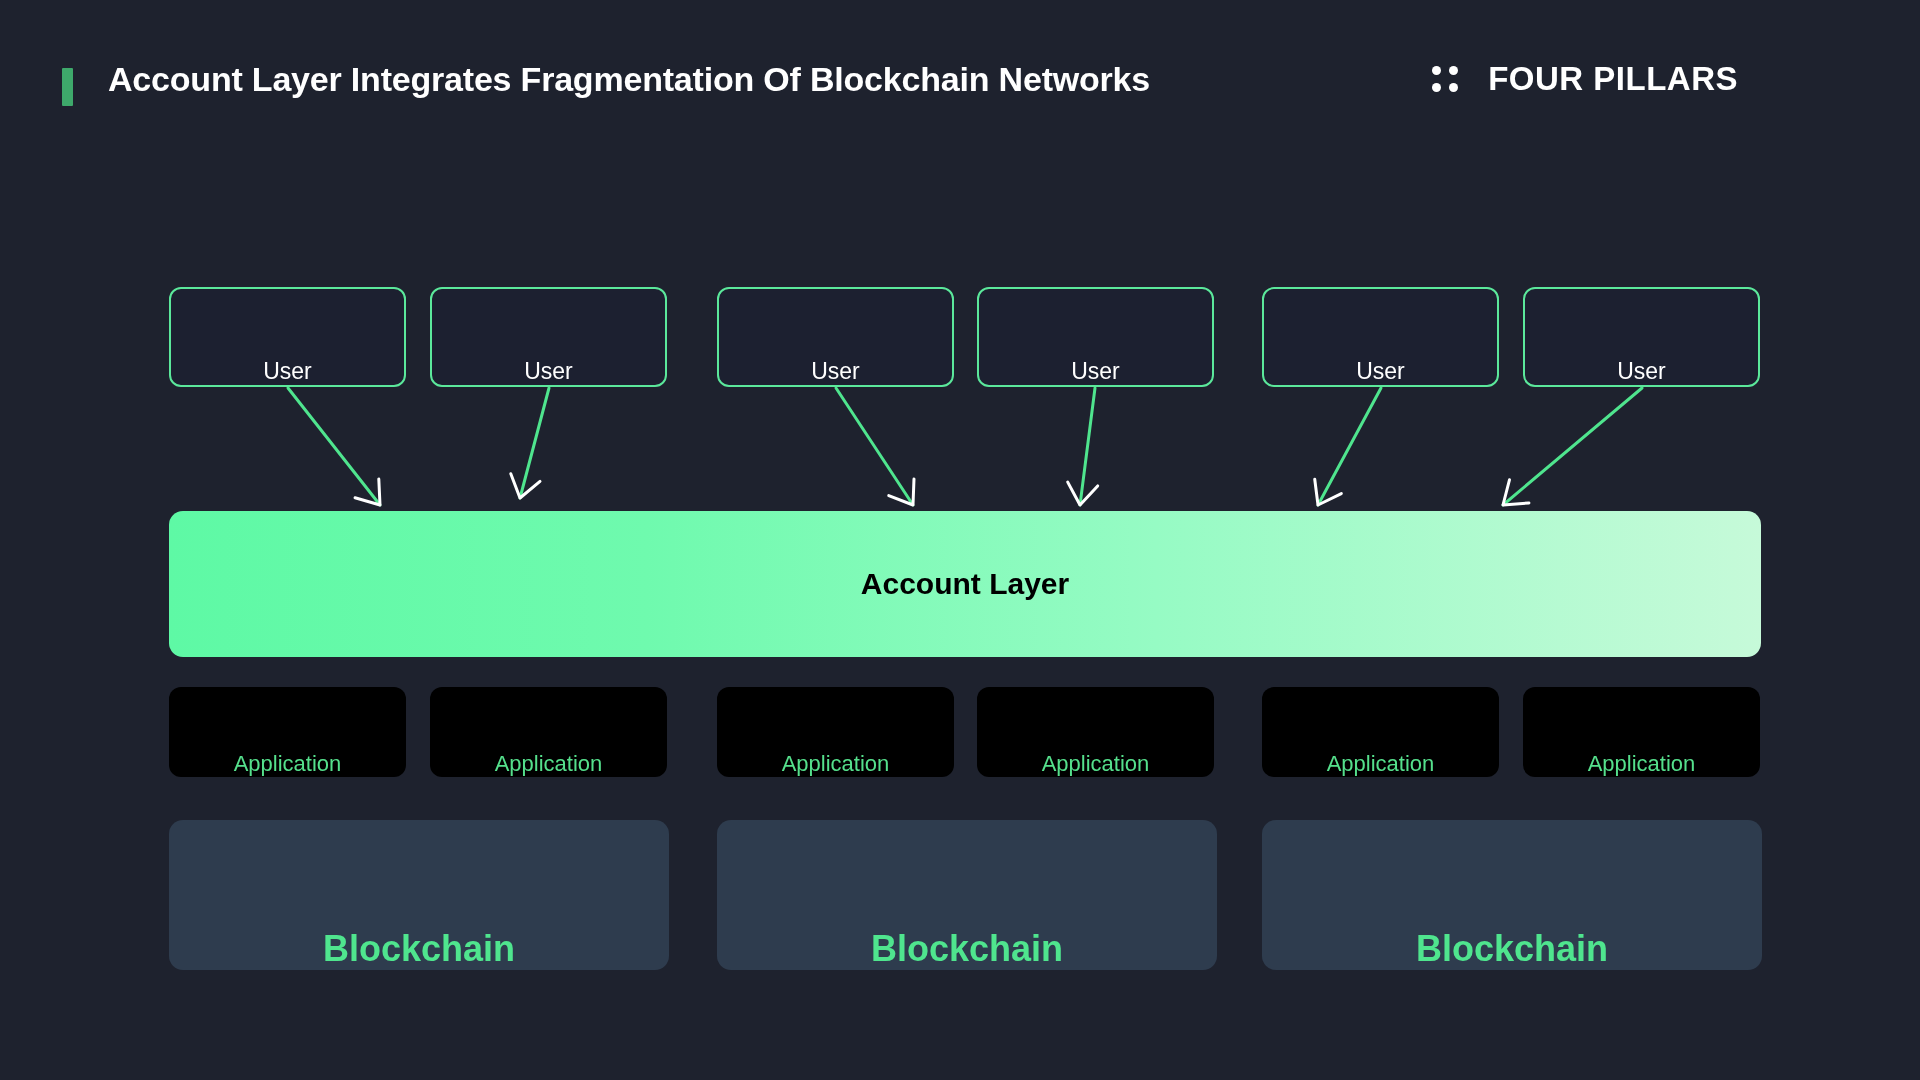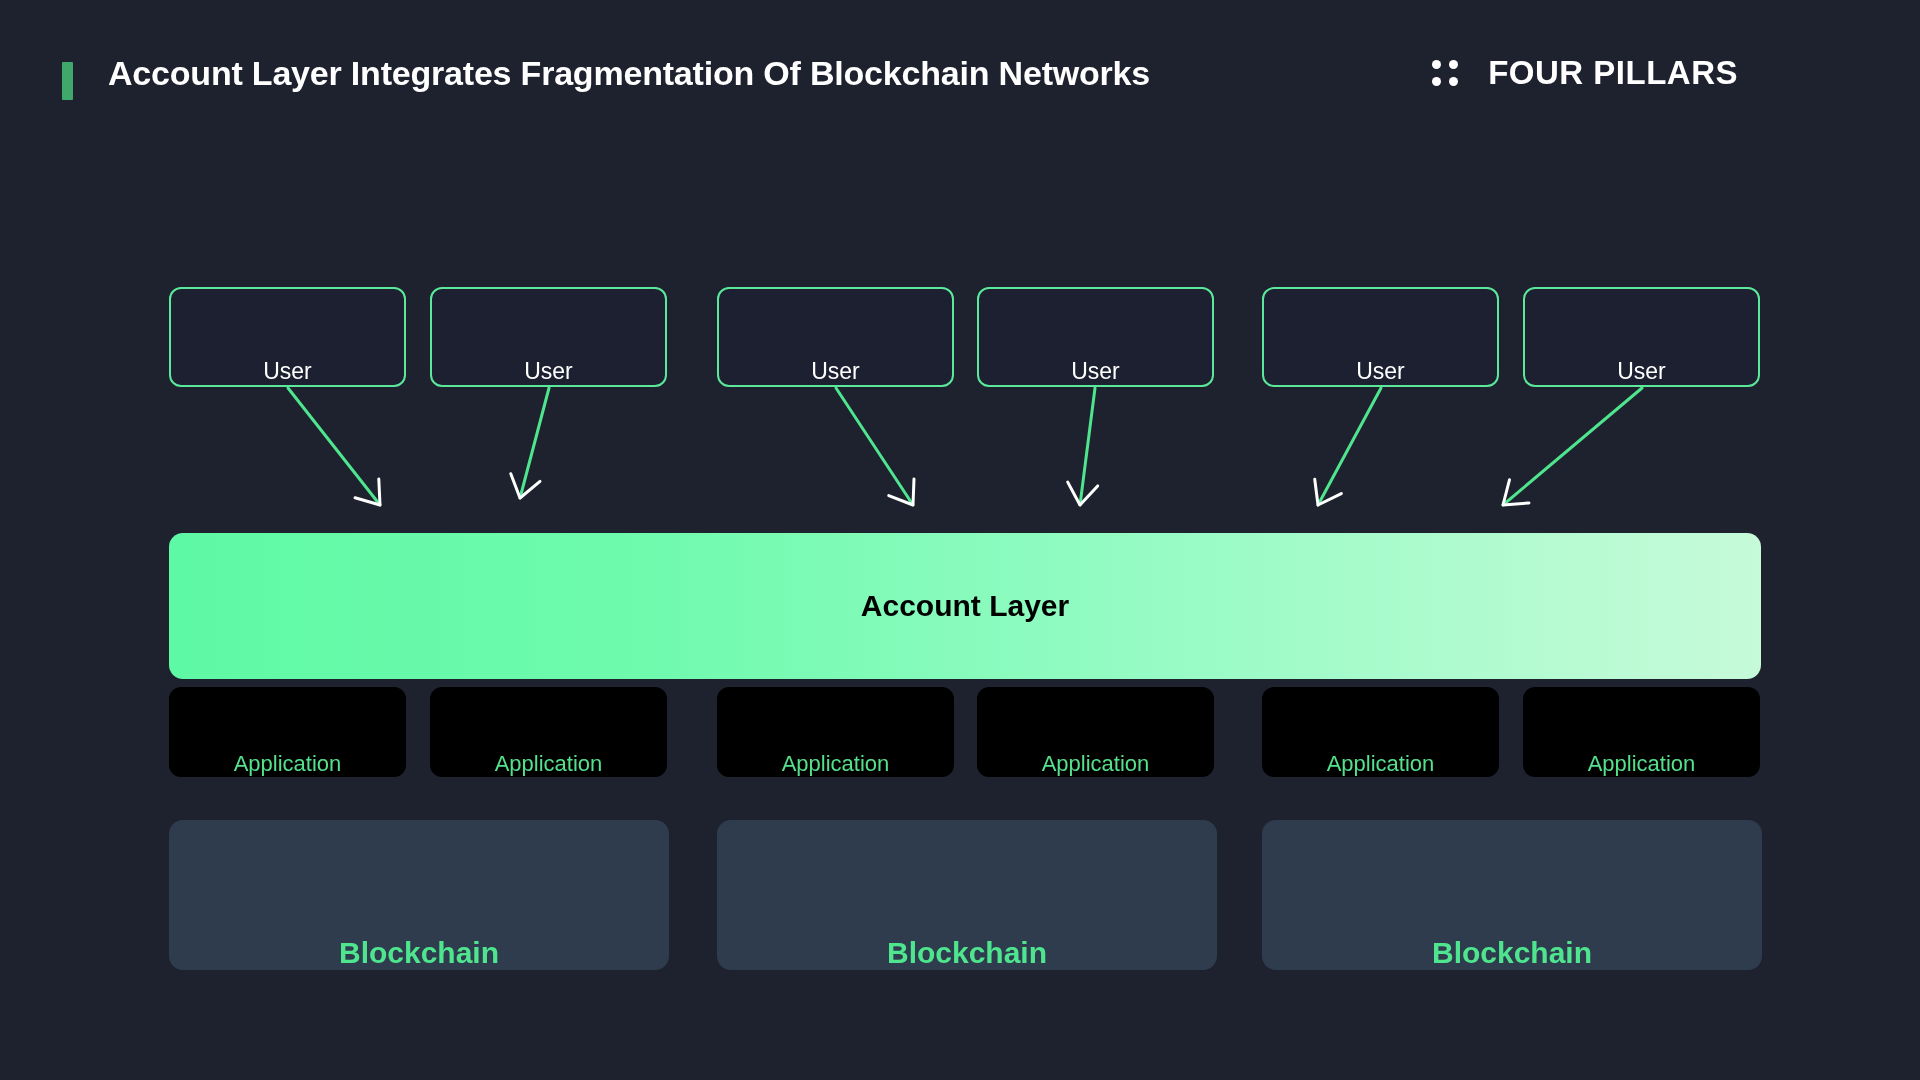--- a/index.html
+++ b/index.html
@@ -6,21 +6,21 @@
   body{
     width:1920px;height:1080px;
     background:#1E222E;
     font-family:"Liberation Sans", sans-serif;
     overflow:hidden;
     position:relative;
   }
   #stage{position:absolute;inset:0;}
 
   
-  .header{position:absolute;left:0;top:4px;width:1800px;height:130px;}
+  .header{position:absolute;left:0;top:10px;width:1800px;height:130px;}
   .accent-bar{
     position:absolute;left:62px;top:58px;width:11px;height:38px;
     background:#3EA96B;border-radius:1px;
   }
   .page-title{
     position:absolute;left:108px;top:50px;
     font-size:34px;font-weight:bold;color:#FFFFFF;
     letter-spacing:-0.2px;white-space:nowrap;
   }
   .brand{
@@ -53,21 +53,21 @@
   .app-box{
     background:#000000;
     border-radius:12px;
     color:#55E08C;
     font-size:22px;font-weight:500;
   }
   .chain-box{
     background:#2E3C4E;
     border-radius:14px;
     color:#4FE58E;
-    font-size:30px;font-weight:bold;
+    font-size:36px;font-weight:bold;
   }
   .account-layer{
     position:absolute;
     background:linear-gradient(90deg,#5EF9A5 0%,#6FFAAE 30%,#96FBC4 62%,#C6FAD9 100%);
     border-radius:14px;
     display:flex;align-items:center;justify-content:center;
     color:#000000;font-size:30px;font-weight:bold;
   }
 
   
@@ -133,21 +133,21 @@
         <span>User</span>
       </div>
       <div class="box user-box" style="left: 1262px; top: 287px; width: 237px; height: 100px;">
         <span>User</span>
       </div>
       <div class="box user-box" style="left: 1523px; top: 287px; width: 237px; height: 100px;">
         <span>User</span>
       </div>
     </div>
 
-  <div class="account-layer box-account" id="account-layer" style="left: 169px; top: 511px; width: 1592px; height: 146px; margin-top: 22px;">
+  <div class="account-layer box-account" id="account-layer" style="left: 169px; top: 511px; width: 1592px; height: 146px;">
     <span>Account Layer</span>
   </div>
 
   <div id="apps-row">
       <div class="box app-box" style="left: 169px; top: 687px; width: 237px; height: 90px;">
         <span>Application</span>
       </div>
       <div class="box app-box" style="left: 430px; top: 687px; width: 237px; height: 90px;">
         <span>Application</span>
       </div>

